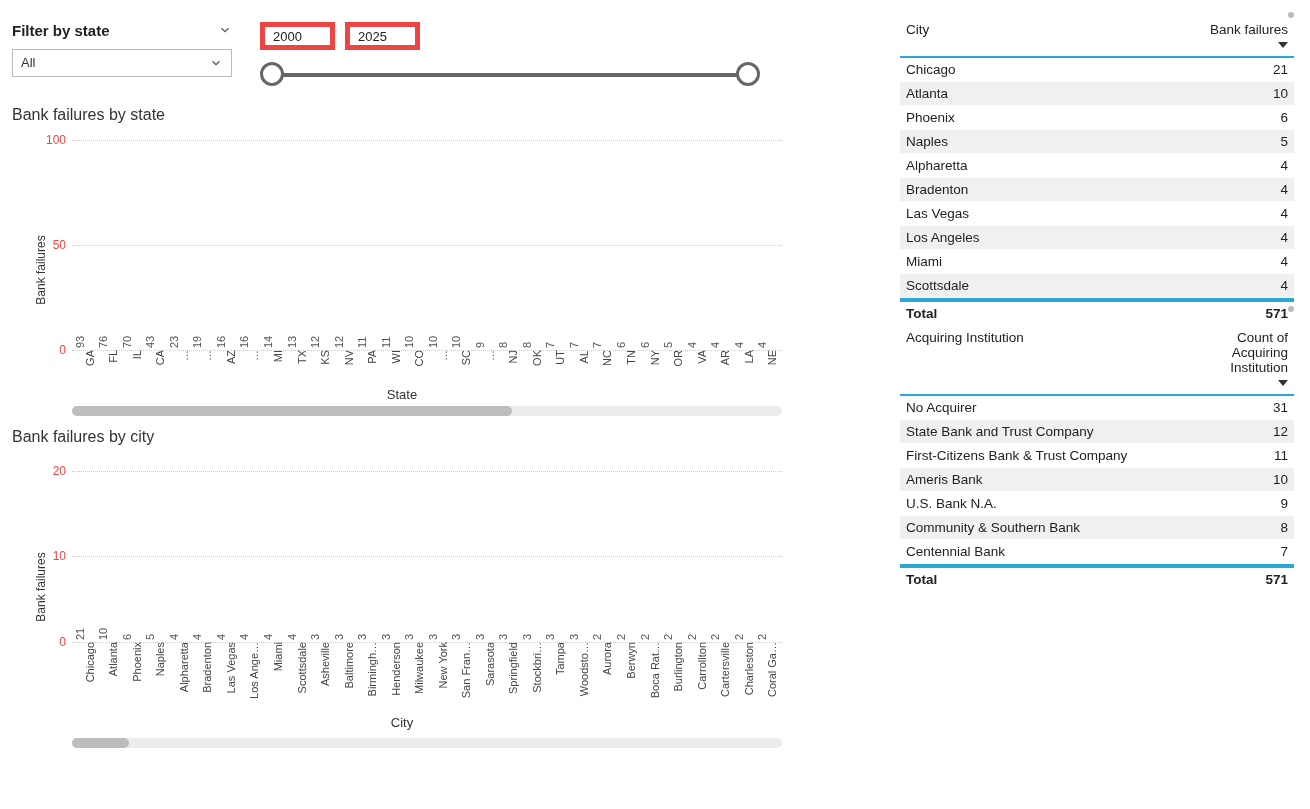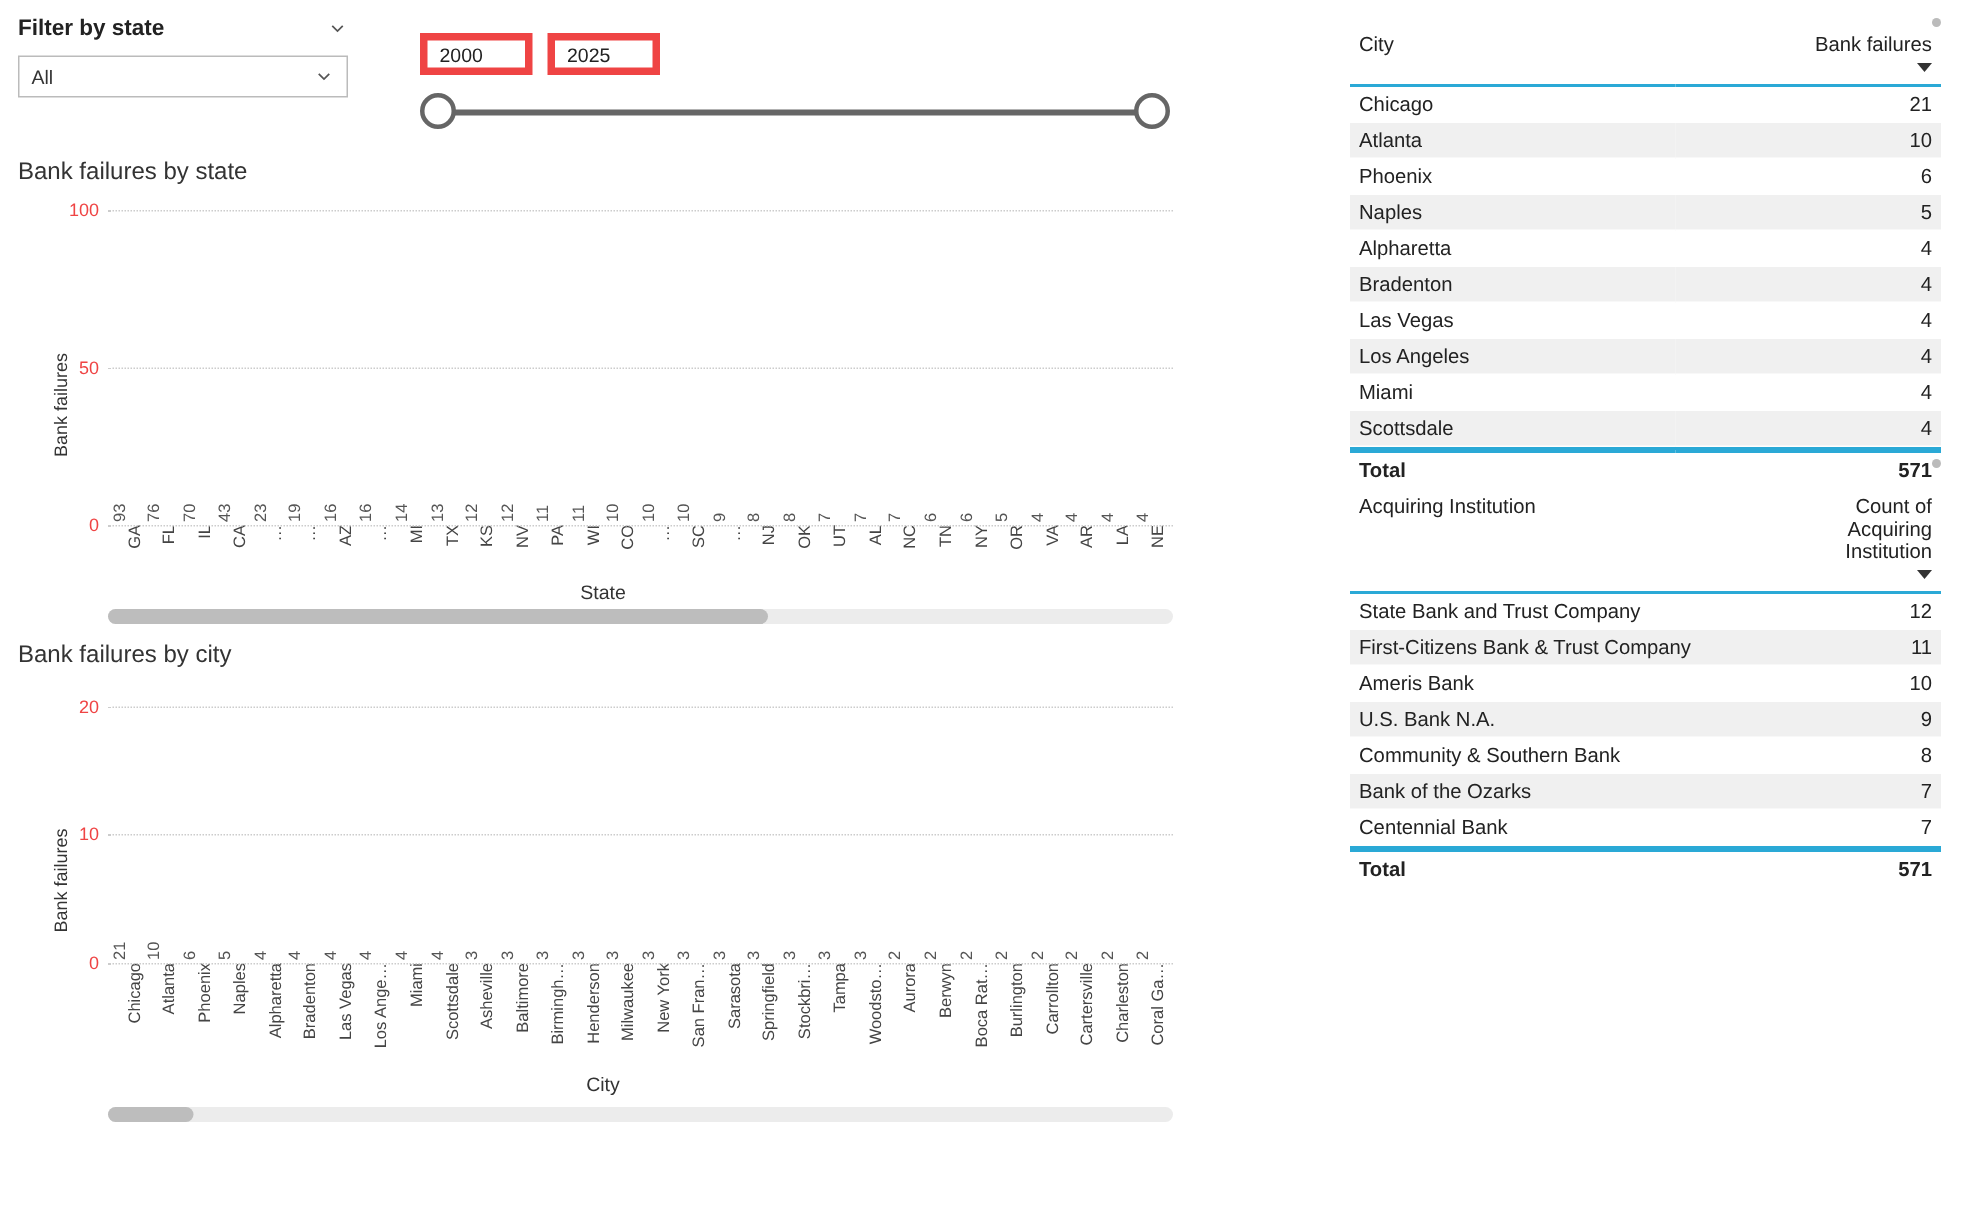--- a/index.html
+++ b/index.html
@@ -22,21 +22,22 @@
     width: 900px;
     padding: 10px 12px 0 12px;
   }
   .right {
     width: 410px;
     padding: 10px 16px 0 0;
   }
   
   .filters {
     display: flex;
-    gap: 48px;
+    gap: 28px;
+    align-items: center;
   }
   .filter-state { width: 220px; }
   .filter-label {
     font-weight: 600;
     font-size: 15px;
     display: flex;
     justify-content: space-between;
     align-items: center;
   }
   .chev { width: 14px; height: 14px; }
@@ -702,42 +703,42 @@
         <tr>
           <th style="width:70%">Acquiring Institution</th>
           <th class="num">
             <span>Count of Acquiring Institution</span>
             <br><span class="sort-arrow"></span>
           </th>
         </tr>
       </thead>
       <tbody id="inst-rows">
           <tr>
+            <td>No Acquirer</td>
+            <td class="num">31</td>
+          </tr>
+          <tr>
             <td>State Bank and Trust Company</td>
             <td class="num">12</td>
           </tr>
           <tr>
             <td>First-Citizens Bank &amp; Trust Company</td>
             <td class="num">11</td>
           </tr>
           <tr>
             <td>Ameris Bank</td>
             <td class="num">10</td>
           </tr>
           <tr>
             <td>U.S. Bank N.A.</td>
             <td class="num">9</td>
           </tr>
           <tr>
             <td>Community &amp; Southern Bank</td>
             <td class="num">8</td>
-          </tr>
-          <tr>
-            <td>Bank of the Ozarks</td>
-            <td class="num">7</td>
           </tr>
           <tr>
             <td>Centennial Bank</td>
             <td class="num">7</td>
           </tr>
         </tbody>
     </table>
     <div style="border-top:2px solid #2aa9d6"></div>
     <table class="tbl">
       <tfoot>

